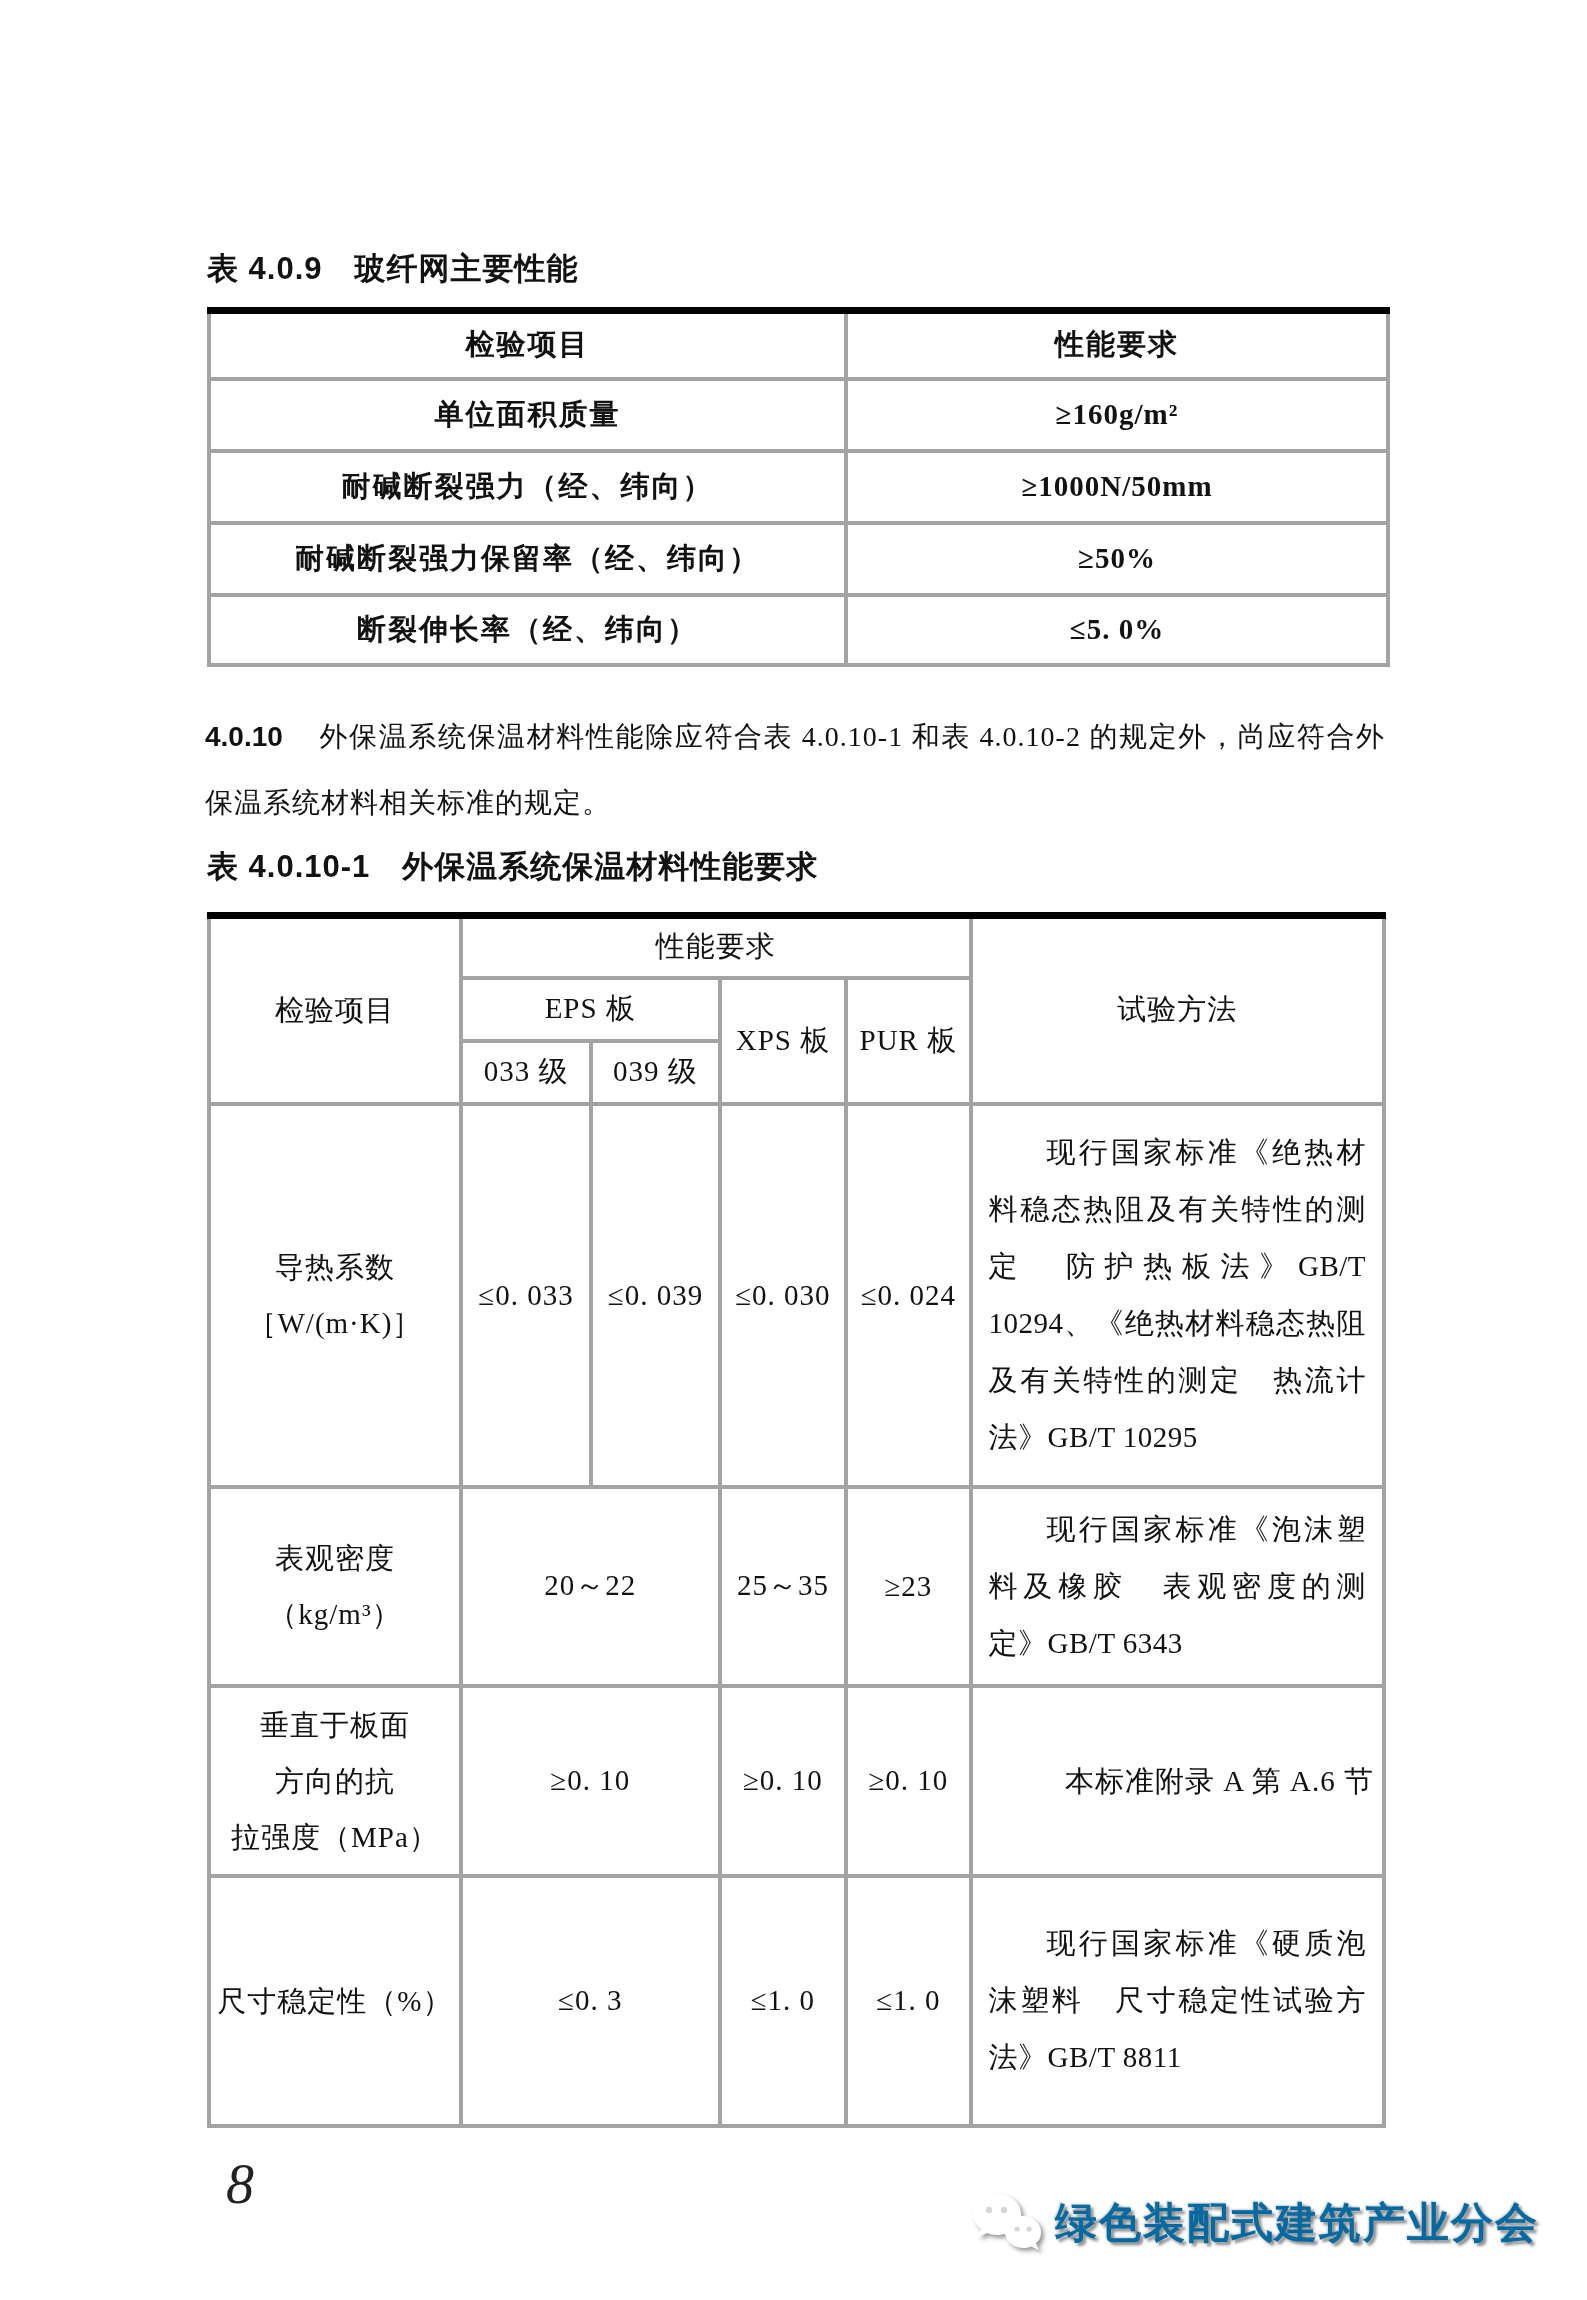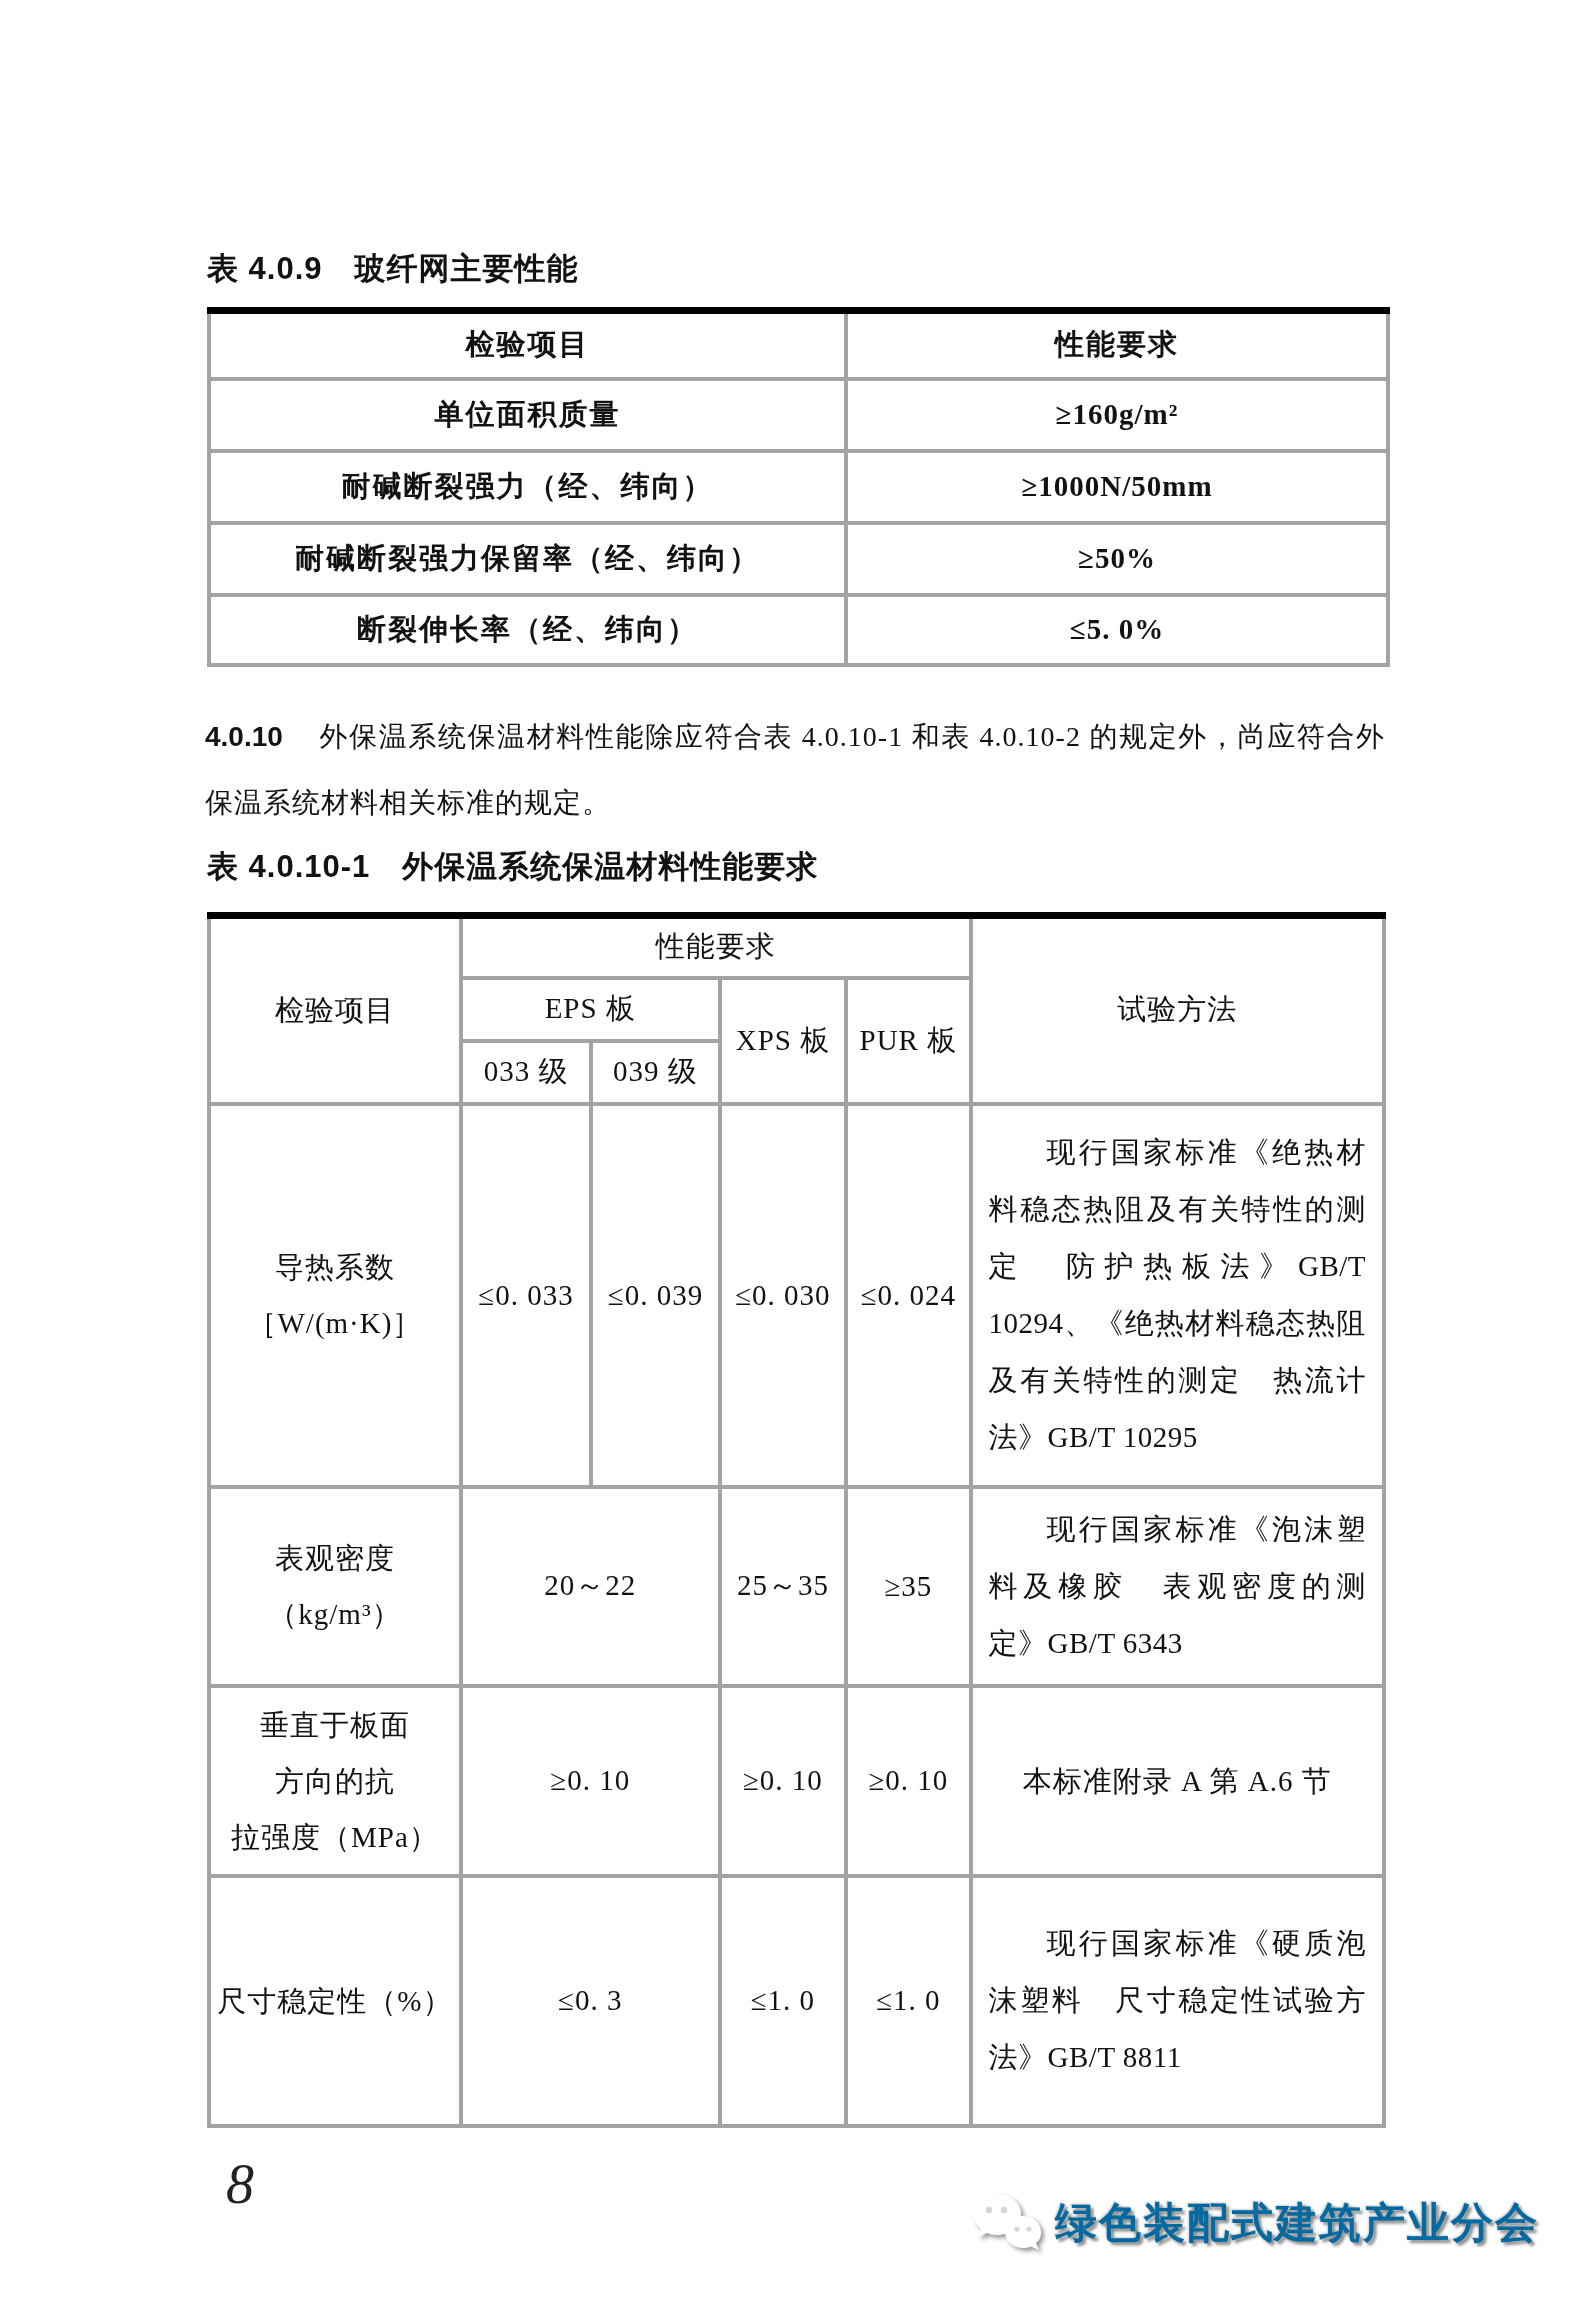--- a/index.html
+++ b/index.html
@@ -65,21 +65,21 @@
   #table2 td { font-size:29px; font-weight:normal; letter-spacing:1px; }
   #table2 td.item-cell { white-space:pre-line; line-height:56px; }
   #table2 td.value-cell { }
   #table2 td.method-cell {
     text-align:justify; text-indent:2em;
     padding:12px 16px;
     line-height:57px;
     letter-spacing:0.5px;
   }
   #table2 td.method-center {
-    text-align:center; text-indent:0; padding:0 8px;
+    text-align:right; text-indent:0; padding:0 8px;
     line-height:48px;
   }
 
   
   .page-number {
     position:absolute; left:226px; top:2152px;
     font-family:"Liberation Serif", serif;
     font-style:italic;
     font-size:56px;
     color:#222;
@@ -172,21 +172,21 @@
     <td class="value-cell">≤0. 030</td>
     <td class="value-cell">≤0. 024</td>
     <td class="method-cell">现行国家标准《绝热材料稳态热阻及有关特性的测定　防护热板法》GB/T 10294、《绝热材料稳态热阻及有关特性的测定　热流计法》GB/T 10295</td>
   </tr>
 
   <tr style="height:192px">
     <td class="item-cell">表观密度
 （kg/m³）</td>
     <td colspan="2" class="value-cell">20～22</td>
     <td class="value-cell">25～35</td>
-    <td class="value-cell">≥35</td>
+    <td class="value-cell">≥23</td>
     <td class="method-cell">现行国家标准《泡沫塑料及橡胶　表观密度的测定》GB/T 6343</td>
   </tr>
 
   <tr style="height:190px">
     <td class="item-cell">垂直于板面
 方向的抗
 拉强度（MPa）</td>
     <td colspan="2" class="value-cell">≥0. 10</td>
     <td class="value-cell">≥0. 10</td>
     <td class="value-cell">≥0. 10</td>

